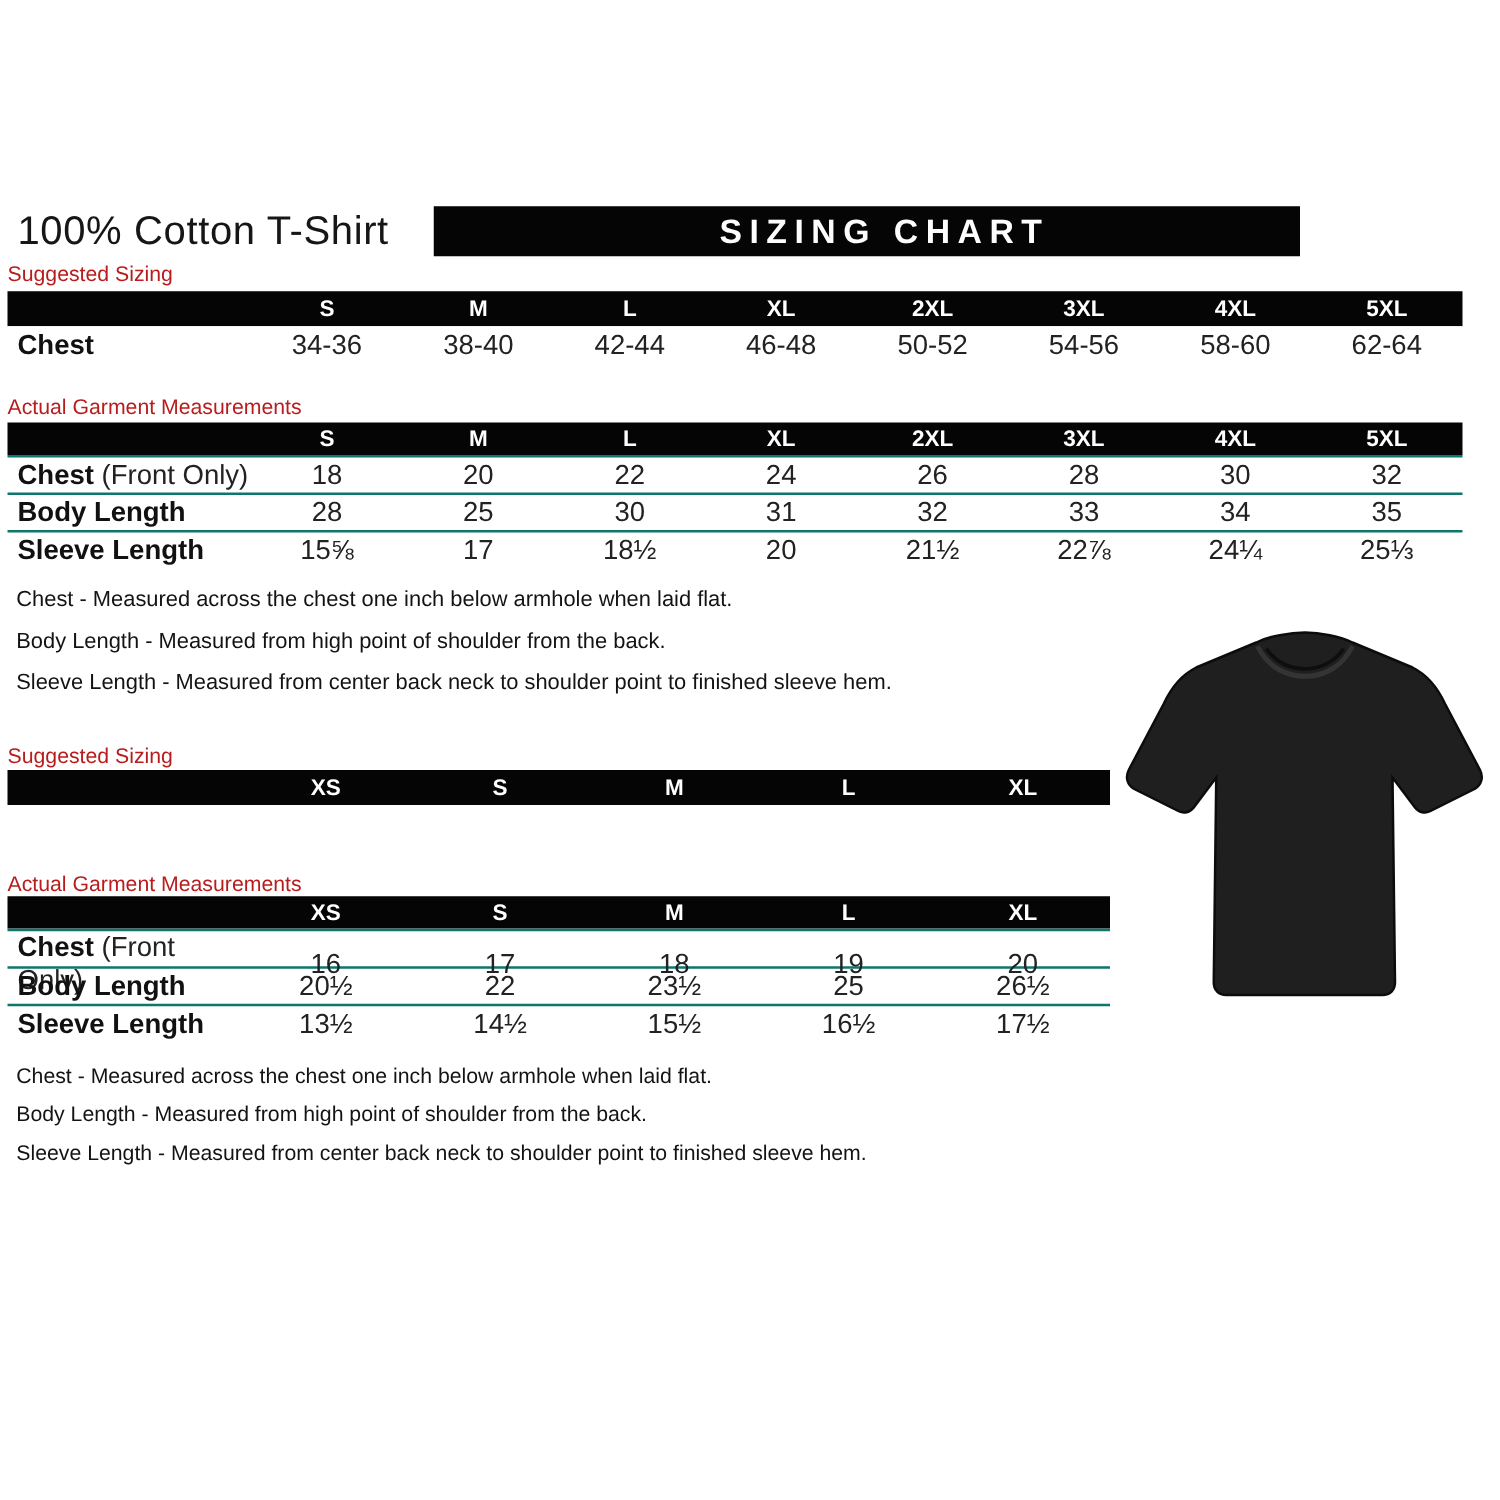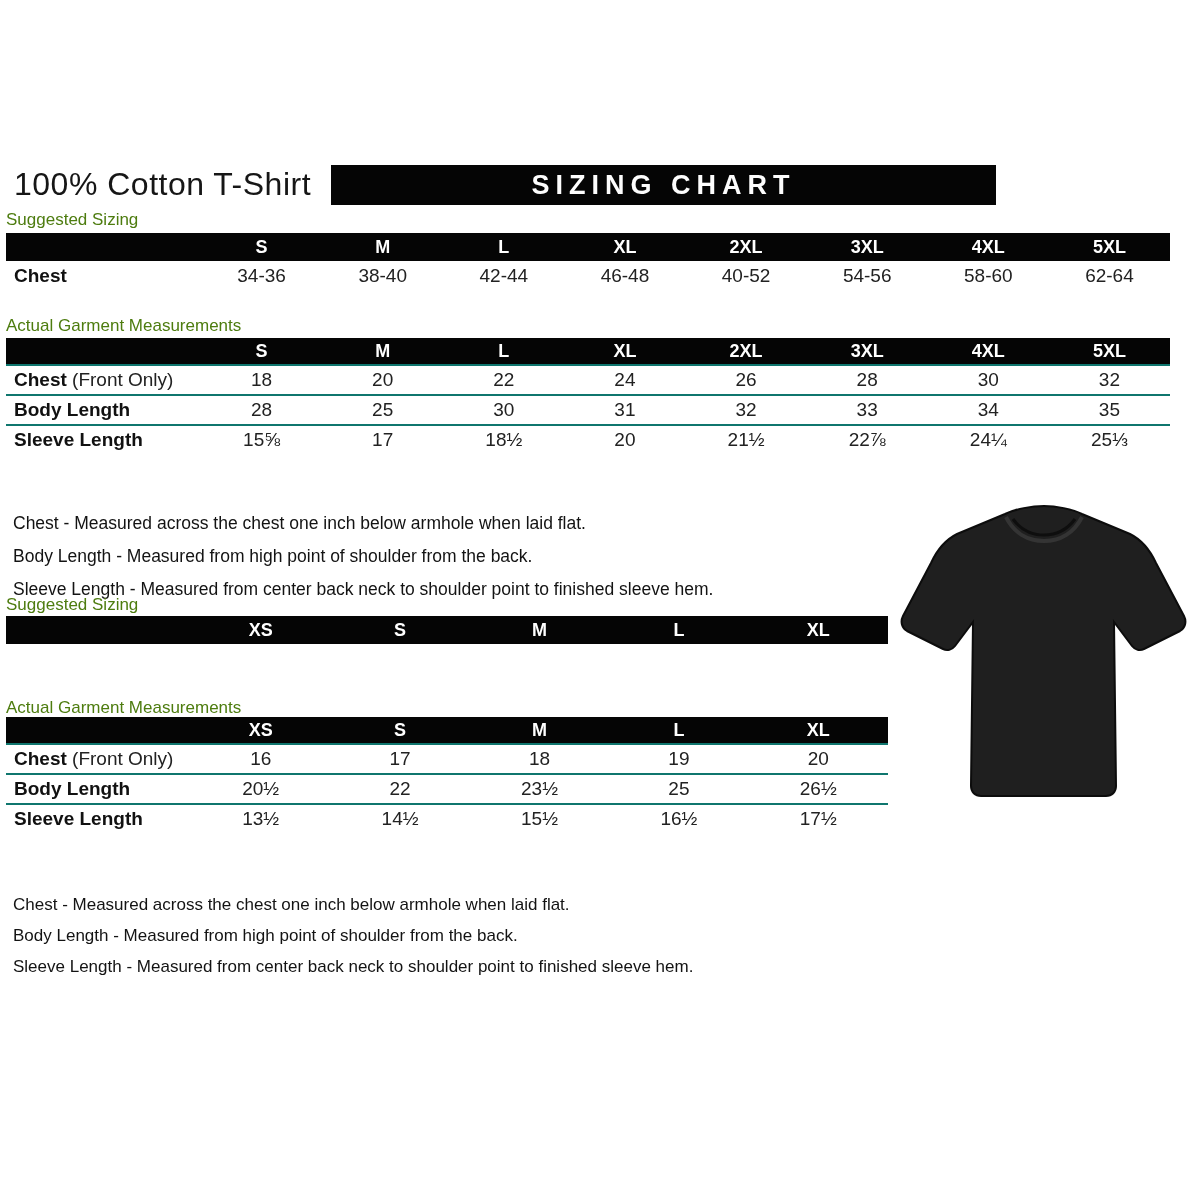--- a/index.html
+++ b/index.html
@@ -4,52 +4,52 @@
 <style>
   html,body{margin:0;padding:0;background:#fff;}
   #canvas{position:relative;width:1200px;height:1200px;background:#ffffff;overflow:hidden;
           font-family:"Liberation Sans","DejaVu Sans",sans-serif;color:#1a1a1a;}
 
   .abs{position:absolute;}
 
   .main-title{font-size:32px;font-weight:normal;color:#161616;letter-spacing:0.5px;}
   .banner{background:#050505;color:#fdfdfd;text-align:center;font-weight:bold;
           font-size:27px;letter-spacing:6px;line-height:40px;}
-  .section-label{font-size:17px;color:#4d7c0f;}
+  .section-label{font-size:17px;color:#b91c1c;}
   .youth-title{font-size:25px;font-weight:bold;color:#111;}
 
   .sizetable{left:6px;}
   .thead,.trow{display:grid;align-items:center;}
   .adult-cols .thead,.adult-cols .trow{grid-template-columns:195px repeat(8,1fr);width:1164px;}
   .youth-cols .thead,.youth-cols .trow{grid-template-columns:185px repeat(5,1fr);width:882px;}
   .thead{background:#050505;height:28px;}
   .actual .thead{height:26px;}
   .th{color:#fff;font-weight:bold;font-size:18px;text-align:center;}
   .trow{height:30px;background:#fff;}
   .actual .trow{height:28px;}
   .actual .trow{border-top:2px solid #0f766e;}
-  .td{font-size:19px;text-align:center;color:#222;}
+  .td{font-size:22px;text-align:center;color:#222;}
   .td.label{text-align:left;padding-left:8px;}
   .td.label b{font-weight:bold;color:#111;}
 
-  .notes{font-size:17.5px;color:#131313;margin-top:44px;}
+  .notes{font-size:17.5px;color:#131313;}
   .notes div{margin:0;}
   .notes-1 div{line-height:33px;}
   .notes-2 div{line-height:31px;font-size:17px;}
 
   .tshirt-wrap{left:893px;top:476px;width:302px;height:340px;}
 </style>
 </head>
 <body>
 
 <div id="canvas">
 
   <div class="abs main-title" style="left:14px;top:166px;">100% Cotton T-Shirt</div>
 
-  <div class="abs banner" style="left:331px;top:165px;width:665px;height:40px;">SIZING CHART</div>
+  <div class="abs banner" style="left:347px;top:165px;width:665px;height:40px;padding-left:28px;">SIZING CHART</div>
 
   <div class="abs section-label" style="left:6px;top:210px;">Suggested Sizing</div>
 
   <div class="abs sizetable adult-cols suggested" style="top:233px;">
       <div class="thead">
         <div class="th corner"></div>
         <div class="th">S</div>
         <div class="th">M</div>
         <div class="th">L</div>
         <div class="th">XL</div>
@@ -57,21 +57,21 @@
         <div class="th">3XL</div>
         <div class="th">4XL</div>
         <div class="th">5XL</div>
       </div>
       <div class="trow">
         <div class="td label"><b>Chest</b></div>
         <div class="td value">34-36</div>
         <div class="td value">38-40</div>
         <div class="td value">42-44</div>
         <div class="td value">46-48</div>
-        <div class="td value">40-52</div>
+        <div class="td value">50-52</div>
         <div class="td value">54-56</div>
         <div class="td value">58-60</div>
         <div class="td value">62-64</div>
       </div>
     </div>
 
   <div class="abs section-label" style="left:6px;top:316px;">Actual Garment Measurements</div>
 
   <div class="abs sizetable adult-cols actual" style="top:338px;">
       <div class="thead">

